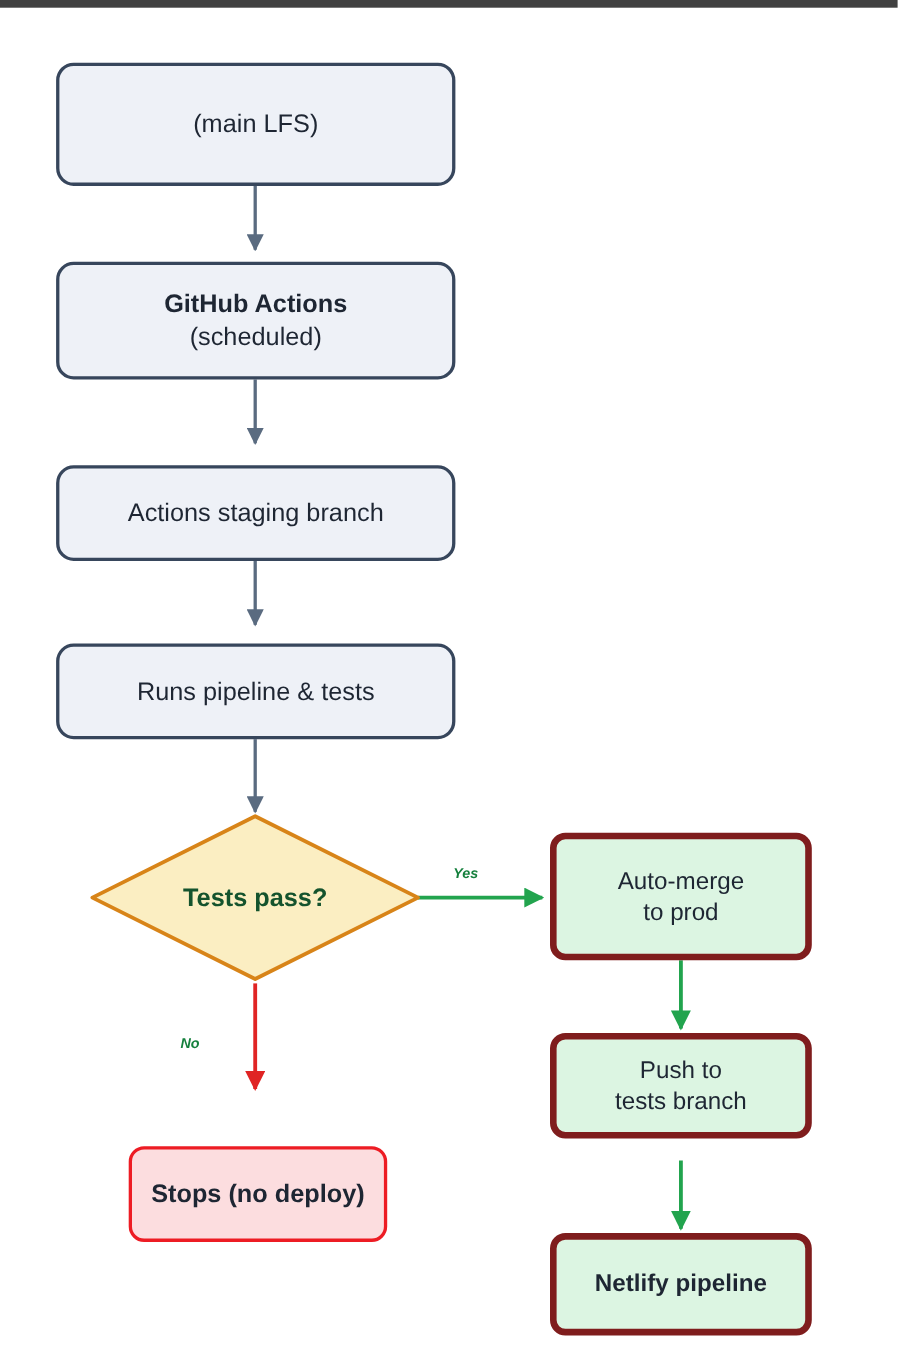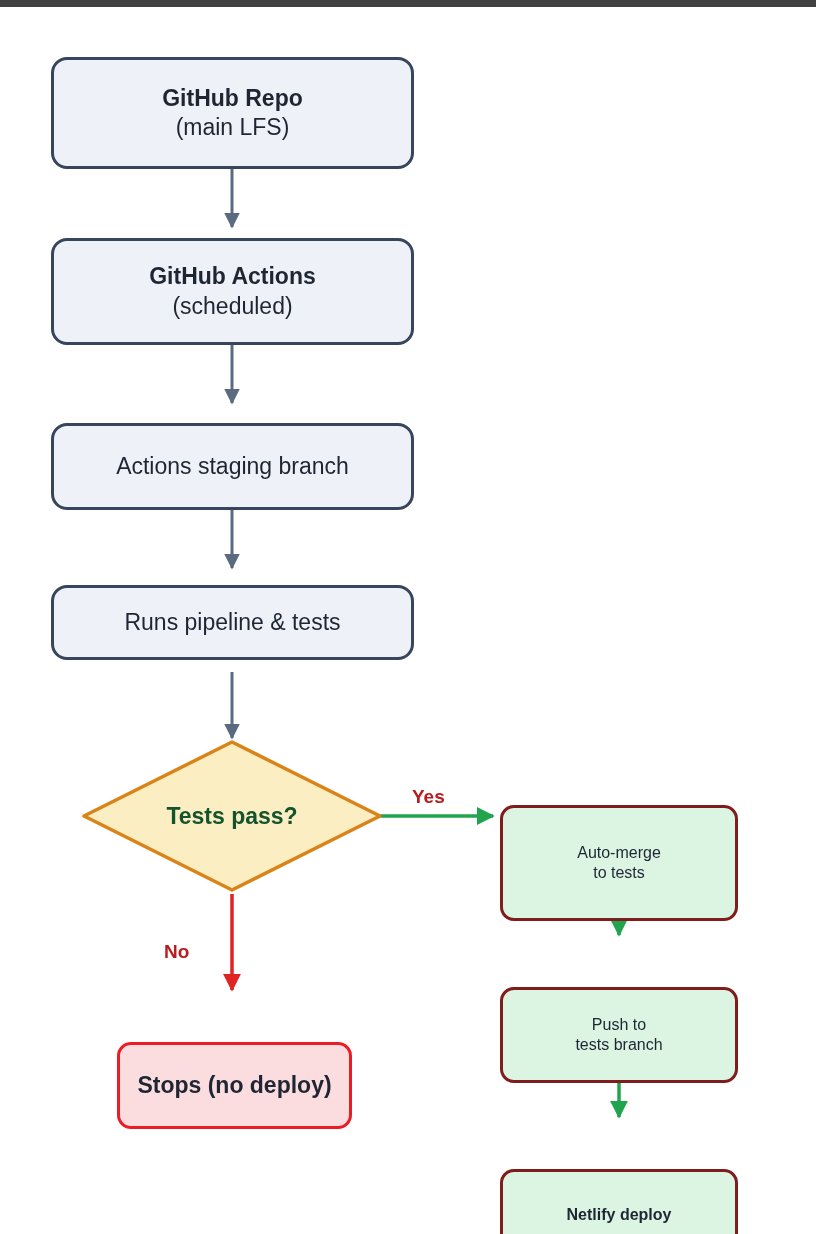--- a/index.html
+++ b/index.html
@@ -81,38 +81,38 @@
     border: 3px solid #ed1c24;
     background: #fcdddf;
     border-radius: 14px;
     color: #1e2633;
     font-size: 23px;
     font-weight: 700;
   }
 
   
   .node.success {
-    border: 3px solid #7f1d1d;
+    border: 6px solid #7f1d1d;
     background: #dcf5e2;
     border-radius: 14px;
     color: #1e2633;
-    font-size: 16px;
-    margin-top: 48px;
+    font-size: 22px;
   }
   .node.success.single { font-weight: 700; }
   .node.success .l1,
   .node.success .l2 { font-weight: 400; }
 
   
   .edge-label {
     position: absolute;
-    font-size: 19px;
+    font-size: 13px;
     font-weight: 700;
-    color: #b91c1c;
+    color: #15803d;
     white-space: nowrap;
+    font-style: italic;
   }
 </style>
 </head>
 <body>
 
 <div id="topbar"></div>
 
 <svg id="canvas" viewBox="0 0 816 1234" width="816" height="1234" xmlns="http://www.w3.org/2000/svg">
   <defs>
     <marker id="arrow-grey" viewBox="0 0 10 10" refX="9" refY="5" markerWidth="5.2" markerHeight="5.2" orient="auto-start-reverse">
@@ -139,34 +139,33 @@
   <line x1="232" y1="894" x2="232" y2="990" stroke="#e02424" stroke-width="3.5" marker-end="url(#arrow-red)"></line>
 
   <line x1="619" y1="873" x2="619" y2="935" stroke="#22a44e" stroke-width="3.5" marker-end="url(#arrow-green)"></line>
 
   <line x1="619" y1="1055" x2="619" y2="1117" stroke="#22a44e" stroke-width="3.5" marker-end="url(#arrow-green)"></line>
 
   <polygon points="232,742 380,816 232,890 84,816" fill="#fbeec2" stroke="#d88418" stroke-width="3.5" stroke-linejoin="round"></polygon>
 </svg>
 
 <div class="node process" id="node-repo" style="left:51px; top:57px; width:363px; height:112px;">
-  <span class="l1">GitHub Repo</span>
   <span class="l2">(main LFS)</span>
 </div>
 
 <div class="node process" id="node-actions" style="left:51px; top:238px; width:363px; height:107px;">
   <span class="l1">GitHub Actions</span>
   <span class="l2">(scheduled)</span>
 </div>
 
 <div class="node process single" id="node-staging" style="left:51px; top:423px; width:363px; height:87px;">
   <span class="l1" style="font-weight:400;">Actions staging branch</span>
 </div>
 
-<div class="node process single" id="node-pipeline" style="left:51px; top:585px; width:363px; height:75px;">
+<div class="node process single" id="node-pipeline" style="left:51px; top:585px; width:363px; height:87px;">
   <span class="l1" style="font-weight:400;">Runs pipeline &amp; tests</span>
 </div>
 
 <div id="decision-label" style="left:84px; top:742px; width:296px; height:148px;">
   <span>Tests pass?</span>
 </div>
 
 <div class="edge-label" style="left:412px; top:786px;">
   <span>Yes</span>
 </div>
@@ -174,23 +173,23 @@
 <div class="edge-label" style="left:164px; top:929px;margin-top:12px;">
   <span>No</span>
 </div>
 
 <div class="node fail" id="node-stops" style="left:117px; top:995px; width:235px; height:87px;margin-top:47px;">
   <span class="l1">Stops (no deploy)</span>
 </div>
 
 <div class="node success" id="node-automerge" style="left:500px; top:757px; width:238px; height:116px;">
   <span class="l1">Auto-merge</span>
-  <span class="l2">to tests</span>
+  <span class="l2">to prod</span>
 </div>
 
 <div class="node success" id="node-pushprod" style="left:500px; top:939px; width:238px; height:96px;">
   <span class="l1">Push to</span>
   <span class="l2">tests branch</span>
 </div>
 
 <div class="node success single" id="node-netlify" style="left:500px; top:1121px; width:238px; height:93px;">
-  <span class="l1" style="font-weight:700;">Netlify deploy</span>
+  <span class="l1" style="font-weight:700;">Netlify pipeline</span>
 </div>
 
 </body></html>

